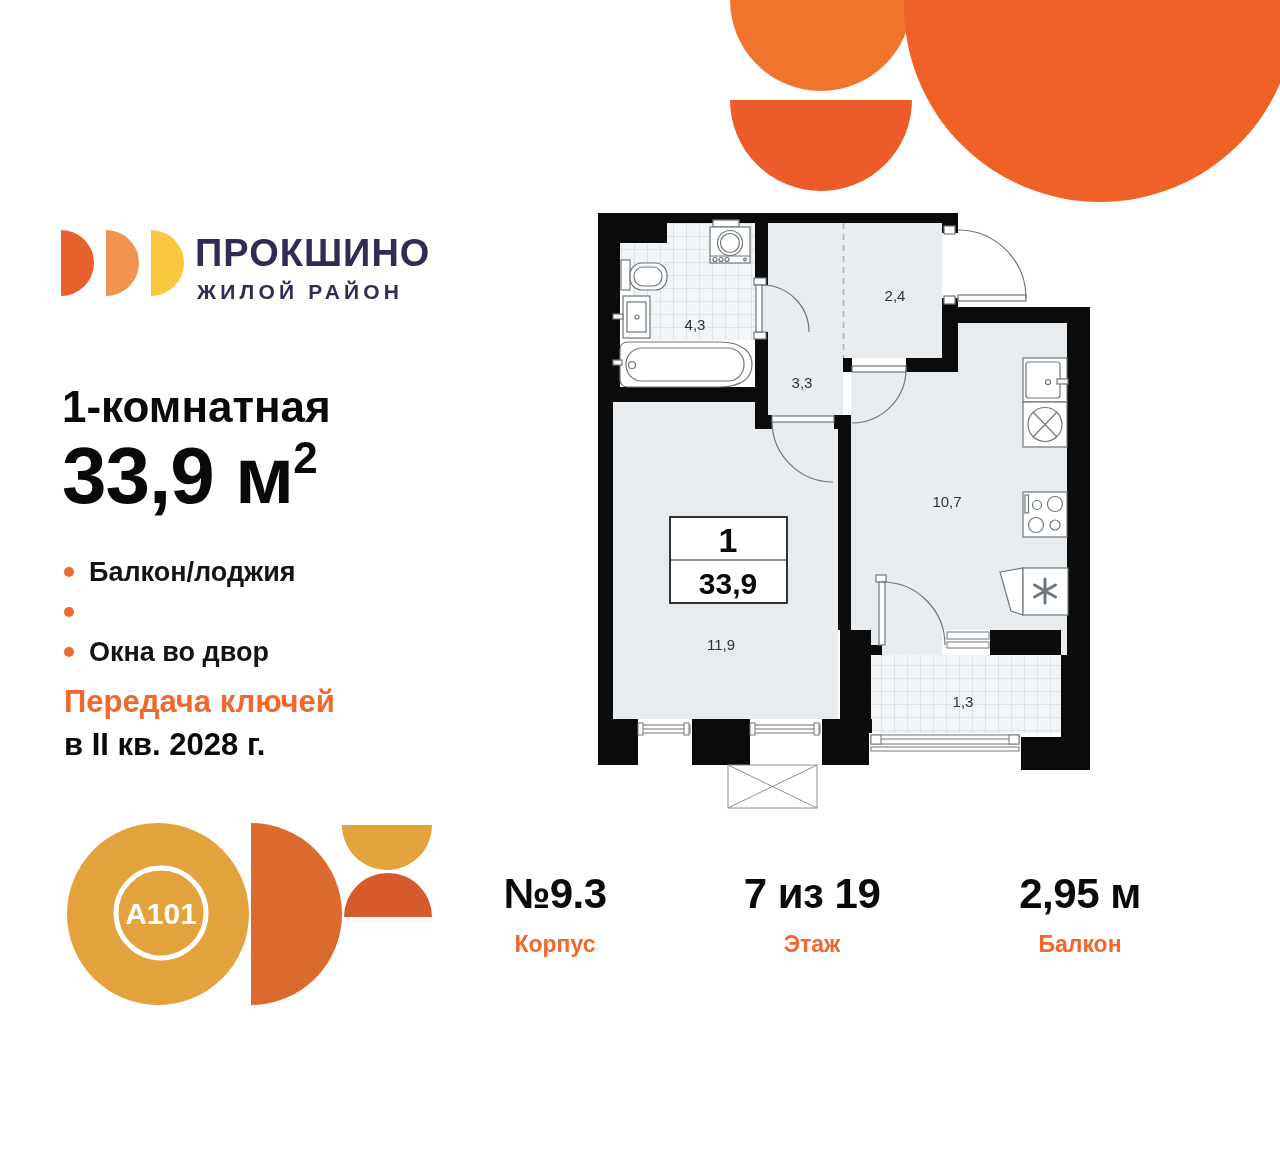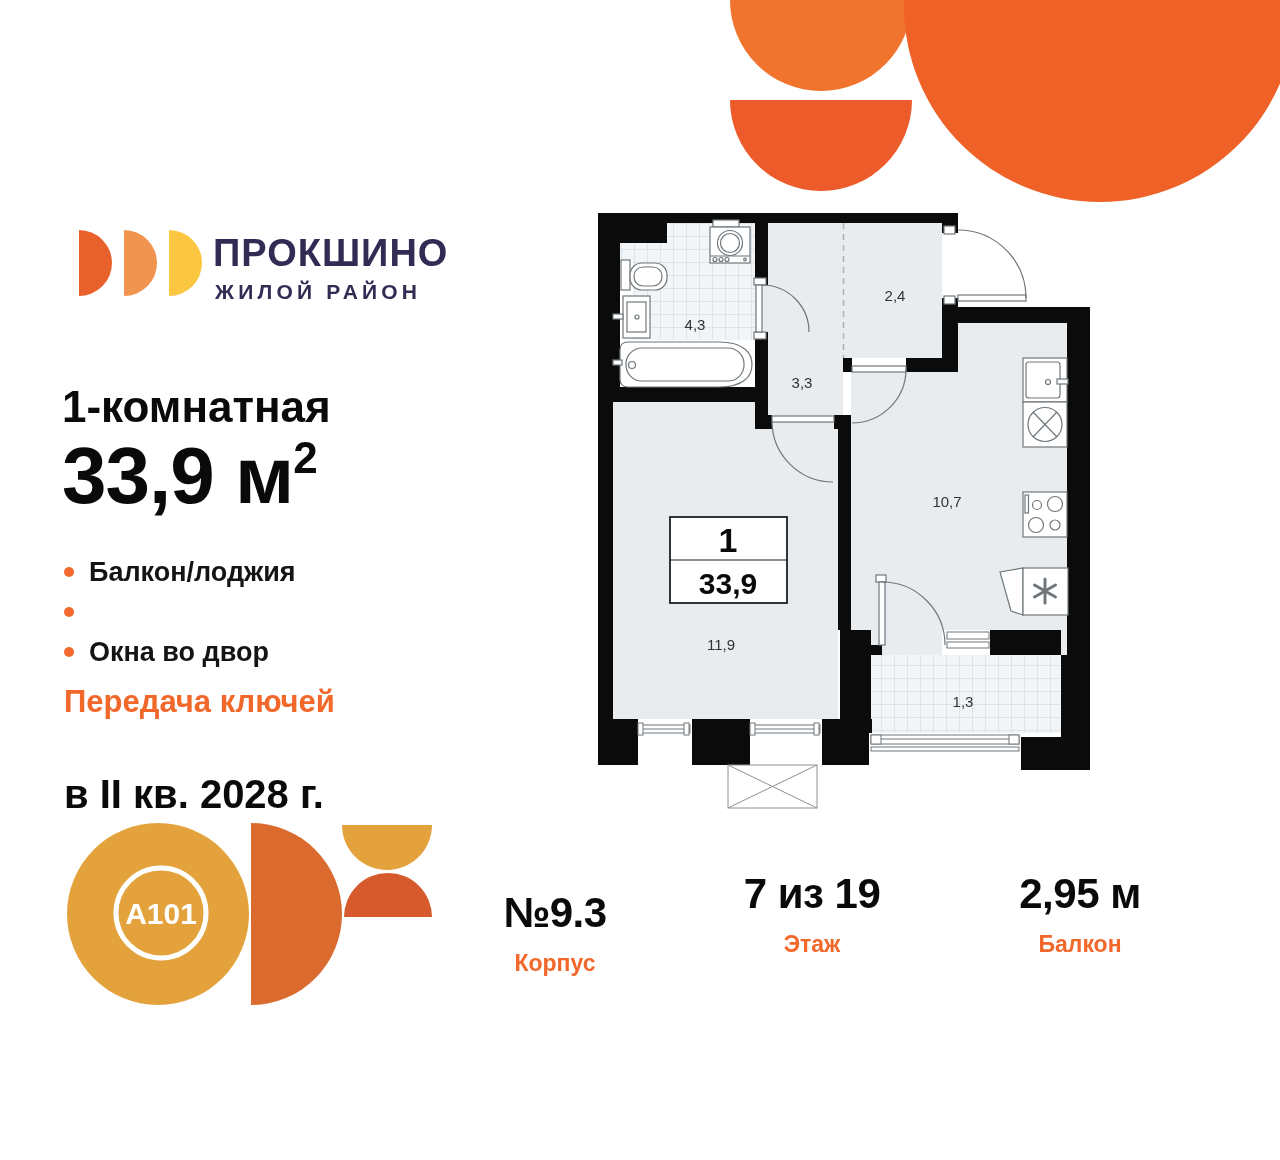--- a/index.html
+++ b/index.html
@@ -2,42 +2,42 @@
 <html><head>
 <meta charset="utf-8">
 <style>
   html,body{margin:0;padding:0;}
   body{
     width:1280px;height:1160px;position:relative;overflow:hidden;
     background:#ffffff;font-family:"Liberation Sans",sans-serif;
   }
   .abs{position:absolute;}
   
-  .brand{position:absolute;left:76px;top:228px;width:420px;height:80px;}
+  .brand{position:absolute;left:58px;top:228px;width:420px;height:80px;}
   .brand-name{position:absolute;left:137px;top:4px;font-size:38px;font-weight:800;
     color:#322B54;letter-spacing:1px;white-space:nowrap;}
   .brand-tagline{position:absolute;left:139px;top:52px;font-size:21px;font-weight:700;
     color:#322B54;letter-spacing:4.2px;white-space:nowrap;}
   
   .headline{position:absolute;left:62px;top:384px;color:#0a0a0a;}
   .rooms-line{font-size:44px;font-weight:800;line-height:1.05;}
   .area-line{font-size:80px;font-weight:800;line-height:1.0;margin-top:6px;letter-spacing:-1px;}
   .area-line sup{font-size:44px;vertical-align:30px;font-weight:800;}
   
   .features{position:absolute;left:64px;top:552px;margin:0;padding:0;list-style:none;}
   .features li{display:flex;align-items:center;height:40px;font-size:27px;font-weight:600;color:#141414;}
   .features .dot{width:10px;height:10px;border-radius:50%;background:#F26A2E;margin-right:15px;flex:0 0 auto;}
   
   .keys1{position:absolute;left:64px;top:684px;font-size:31px;font-weight:700;color:#F2672A;white-space:nowrap;}
-  .keys2{position:absolute;left:64px;top:727px;font-size:40px;font-weight:800;color:#0a0a0a;white-space:nowrap;margin-top:45px;}
+  .keys2{position:absolute;left:64px;top:727px;font-size:31px;font-weight:800;color:#0a0a0a;white-space:nowrap;}
   
   .sum{position:absolute;top:870px;width:250px;text-align:center;}
   .sum .sum-value{font-size:42px;font-weight:800;color:#0a0a0a;letter-spacing:-0.5px;white-space:nowrap;}
   .sum .sum-label{margin-top:13px;font-size:23px;font-weight:700;color:#F2672A;}
-  .sum1{left:430px;margin-top:19px;}
+  .sum1{left:430px;}
   .sum2{left:687px;}
   .sum3{left:955px;}
   
   svg text{font-family:"Liberation Sans",sans-serif;}
 </style>
 </head>
 <body>
 
 <svg class="abs" style="left:690px;top:0;" width="590" height="215" viewBox="0 0 590 215">
   <path d="M 40 0 A 91 91 0 0 0 222 0 Z" fill="#F1742E"></path>

